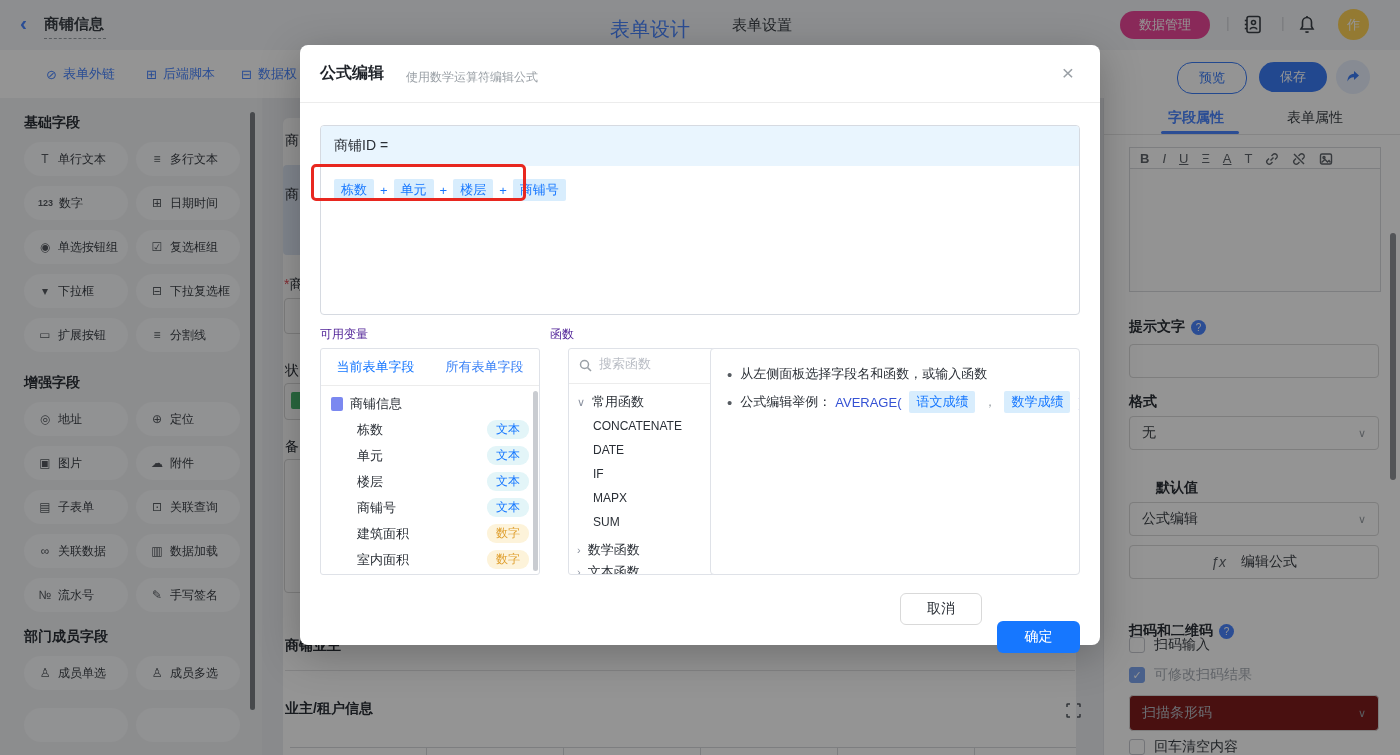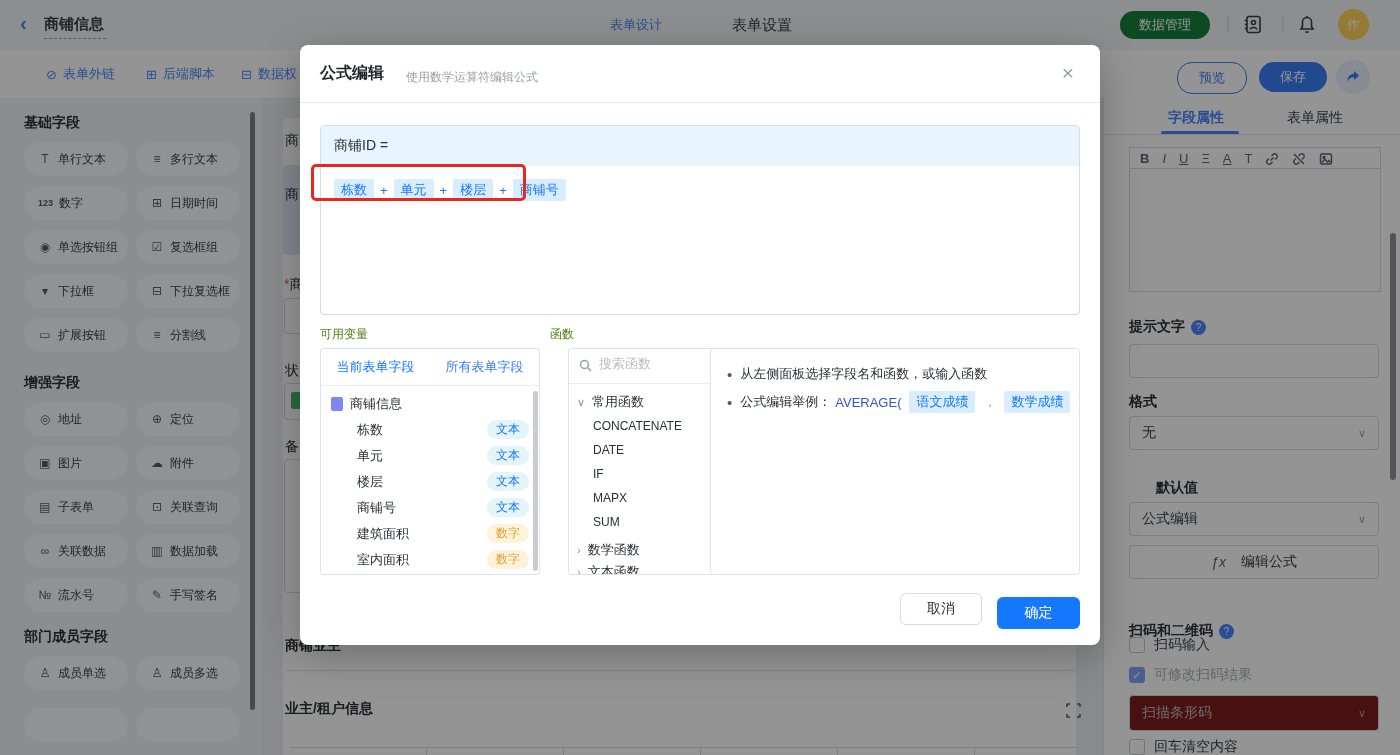--- a/index.html
+++ b/index.html
@@ -34,21 +34,21 @@
   .m-close{position:absolute;left:752px;top:12px;width:32px;height:32px;font-size:21px;color:#9aa0a6;
            display:flex;align-items:center;justify-content:center;cursor:pointer;}
   .m-div{position:absolute;left:0;top:57px;width:800px;height:1px;background:#ececec;}
   .fbox{position:absolute;left:20px;top:80px;width:760px;height:190px;border:1px solid #d6dae1;border-radius:4px;
         box-sizing:border-box;overflow:hidden;background:#fff;}
   .fbox-head{position:absolute;left:0;top:0;width:100%;height:40px;background:#e9f5fe;display:flex;align-items:center;
              padding-left:13px;box-sizing:border-box;font-size:14px;color:#2a2f36;}
   .tokens{position:absolute;left:13px;top:53px;display:flex;align-items:center;gap:6px;}
   .chip{background:#d8edfd;color:#1677ff;font-size:13px;padding:2px 7px;border-radius:2px;white-space:nowrap;}
   .plus{color:#1677ff;font-size:13px;}
-  .p-label{position:absolute;font-size:12px;color:#4d7c0f;}
+  .p-label{position:absolute;font-size:12px;color:#4c1d95;}
   .panel{position:absolute;border:1px solid #dfe2e8;border-radius:3px;box-sizing:border-box;background:#fff;overflow:hidden;}
   .vtabs{position:absolute;left:0;top:0;width:100%;height:36px;border-bottom:1px solid #ececec;display:flex;}
   .vtab{flex:1;display:flex;align-items:center;justify-content:center;font-size:13px;color:#3b82f6;cursor:pointer;}
   .vtab.on{color:#1677ff;}
   .vrow{position:absolute;display:flex;align-items:center;font-size:13px;color:#2a2f36;}
   .badge{position:absolute;font-size:12px;padding:1px 9px;border-radius:9px;}
   .badge.t{background:#e3f5f8;color:#1677ff;}
   .badge.n{background:#fdf3da;color:#df9f2e;}
   .thumb{position:absolute;width:5px;border-radius:3px;background:#c9ccd1;}
   .srch{position:absolute;left:0;top:0;width:100%;height:34px;border-bottom:1px solid #ececec;}
@@ -92,23 +92,23 @@
 </style>
 </head>
 <body>
 
 <div class="app">
 
   <div class="abs topbar">
     <div class="abs dim-blue" style="left:20px;top:11px;font-size:21px;font-weight:bold;">‹</div>
     <div class="abs dim-dark" style="left:44px;top:15px;font-size:15px;font-weight:bold;">商铺信息</div>
     <div class="abs" style="left:44px;top:38px;width:62px;border-bottom:1px dashed #9aa0a6;"></div>
-    <div class="abs dim-blue" style="left:610px;top:16px;font-size:13px;">表单设计</div>
+    <div class="abs dim-blue" style="left:610px;top:16px;font-size:20px;">表单设计</div>
     <div class="abs dim-dark" style="left:732px;top:16px;font-size:15px;">表单设置</div>
-    <div class="abs pillbtn" style="left:1120px;top:11px;width:90px;height:28px;background:#15803d;color:#fff;border-radius:14px;">数据管理</div>
+    <div class="abs pillbtn" style="left:1120px;top:11px;width:90px;height:28px;background:#ec4899;color:#fff;border-radius:14px;">数据管理</div>
     <div class="abs" style="left:1226px;top:15px;color:#cfd2d6;font-size:14px;">|</div>
     <div class="abs" style="left:1243px;top:14px;">
       <svg width="21" height="21" viewBox="0 0 21 21" fill="none" stroke="#3a3f45" stroke-width="1.6">
         <rect x="4" y="2.5" width="13" height="16" rx="2"></rect>
           <line x1="4" y1="6.5" x2="1.8" y2="6.5"></line>
           <line x1="4" y1="10.5" x2="1.8" y2="10.5"></line>
           <line x1="4" y1="14.5" x2="1.8" y2="14.5"></line>
         <circle cx="10.5" cy="8.5" r="2"></circle>
           <path d="M7.2 15.5 C7.6 12.8 13.4 12.8 13.8 15.5"></path>
       </svg>
@@ -443,18 +443,18 @@
         <span>公式编辑举例：</span>
         <span style="color:#3552d4;margin-left:-4px;">AVERAGE(</span>
         <span class="chip">语文成绩</span>
         <span style="color:#9aa0a6;">，</span>
         <span class="chip">数学成绩</span>
         <span style="color:#3552d4;">)</span>
       </div>
     </div>
 
     <div class="mbtn ghost" style="left:600px;top:548px;">取消</div>
-    <div class="mbtn prim" style="left:697px;top:552px;">确定</div>
+    <div class="mbtn prim" style="left:697px;top:576px;">确定</div>
   </div>
 
   <div class="redbox"></div>
 
 </div>
 
 </body></html>

